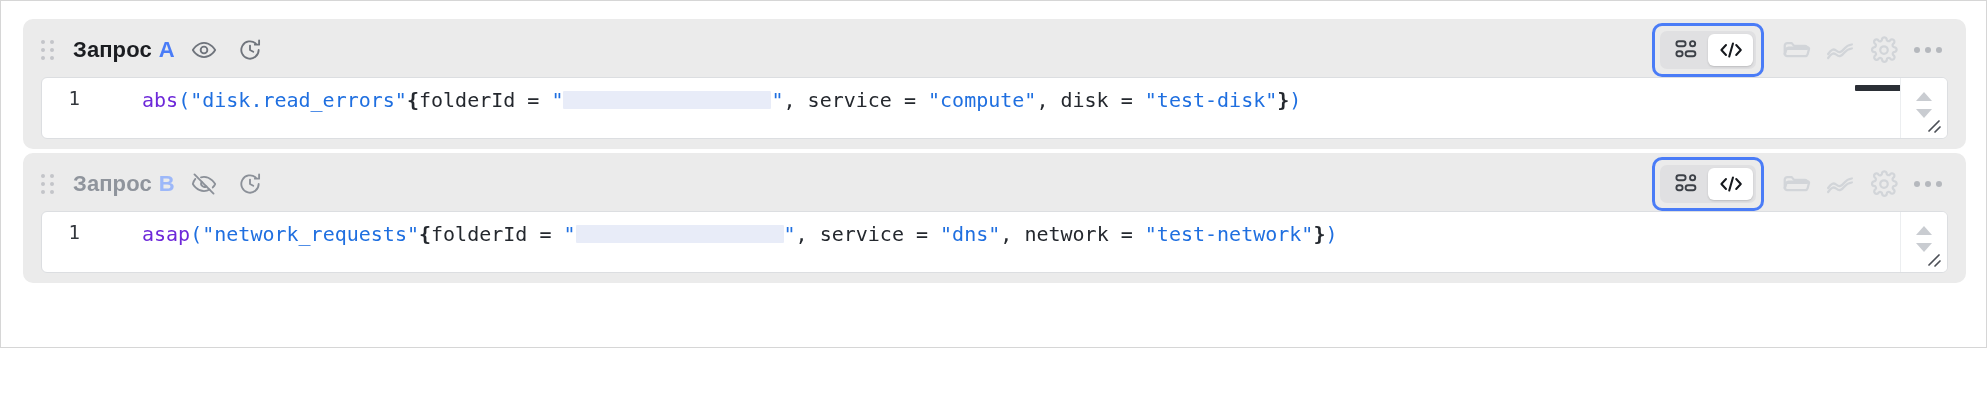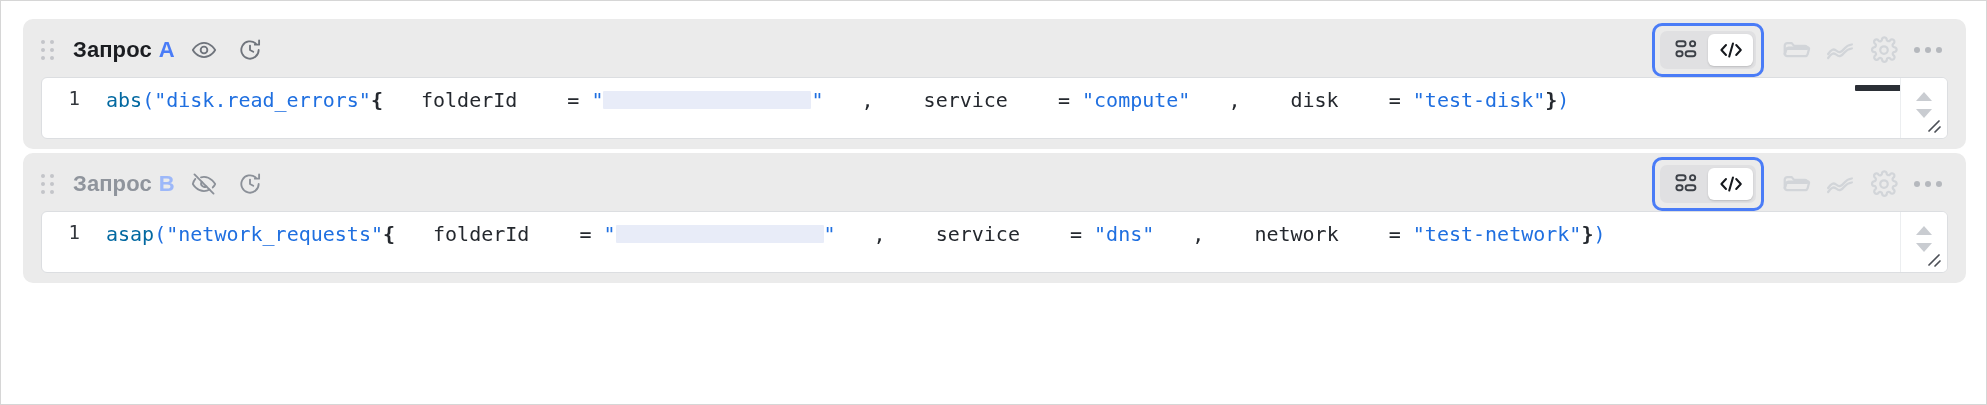--- a/index.html
+++ b/index.html
@@ -4,21 +4,21 @@
 <style>
   html, body {
     margin: 0;
     padding: 0;
     background: #ffffff;
     font-family: "Liberation Sans", sans-serif;
   }
   #root {
     position: relative;
     width: 1987px;
-    height: 405px;
+    height: 348px;
     background: #ffffff;
     box-sizing: border-box;
     border: 1px solid #d6d6d6;
     overflow: hidden;
   }
 
   
   .query-card {
     position: absolute;
     left: 22px;
@@ -176,24 +176,24 @@
     flex: 1 1 auto;
     padding-top: 9px;
     padding-left: 16px;
     font-family: "DejaVu Sans Mono", monospace;
     font-size: 20px;
     line-height: 26px;
     white-space: pre;
     color: #24282e;
     overflow: hidden;
   }
-  .tok-fn      { color: #0369a1; }
+  .tok-fn      { color: #6d28d9; margin-left: 36px; }
   .tok-paren   { color: #1f6fe0; }
   .tok-str     { color: #1f6fe0; }
-  .tok-plain   { color: #24282e; margin-left: 38px; }
+  .tok-plain   { color: #24282e; }
   .tok-brace   { color: #24282e; font-weight: 600; }
   .redacted {
     display: inline-block;
     width: 208px;
     height: 18px;
     background: #e8ecf8;
     vertical-align: -2px;
     border-radius: 1px;
   }
 

